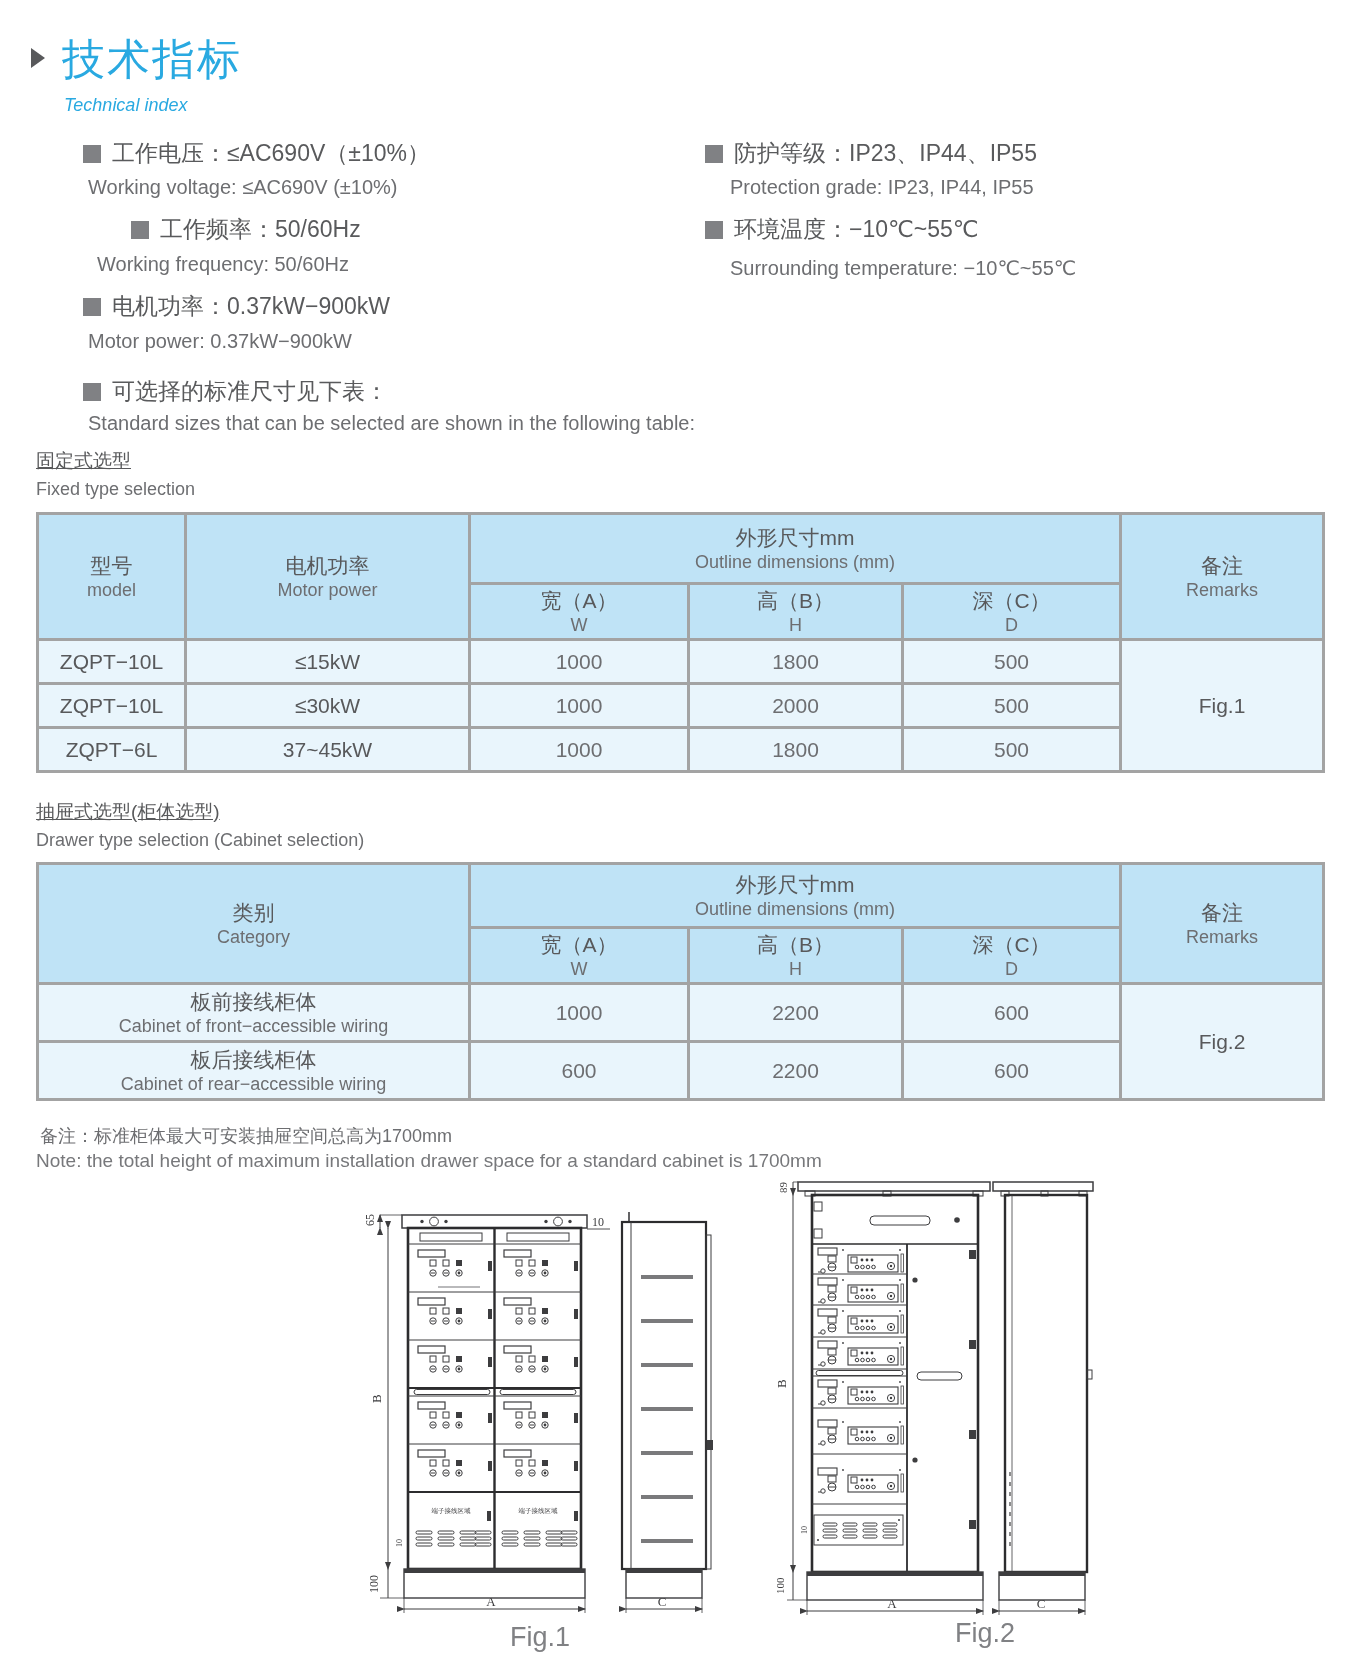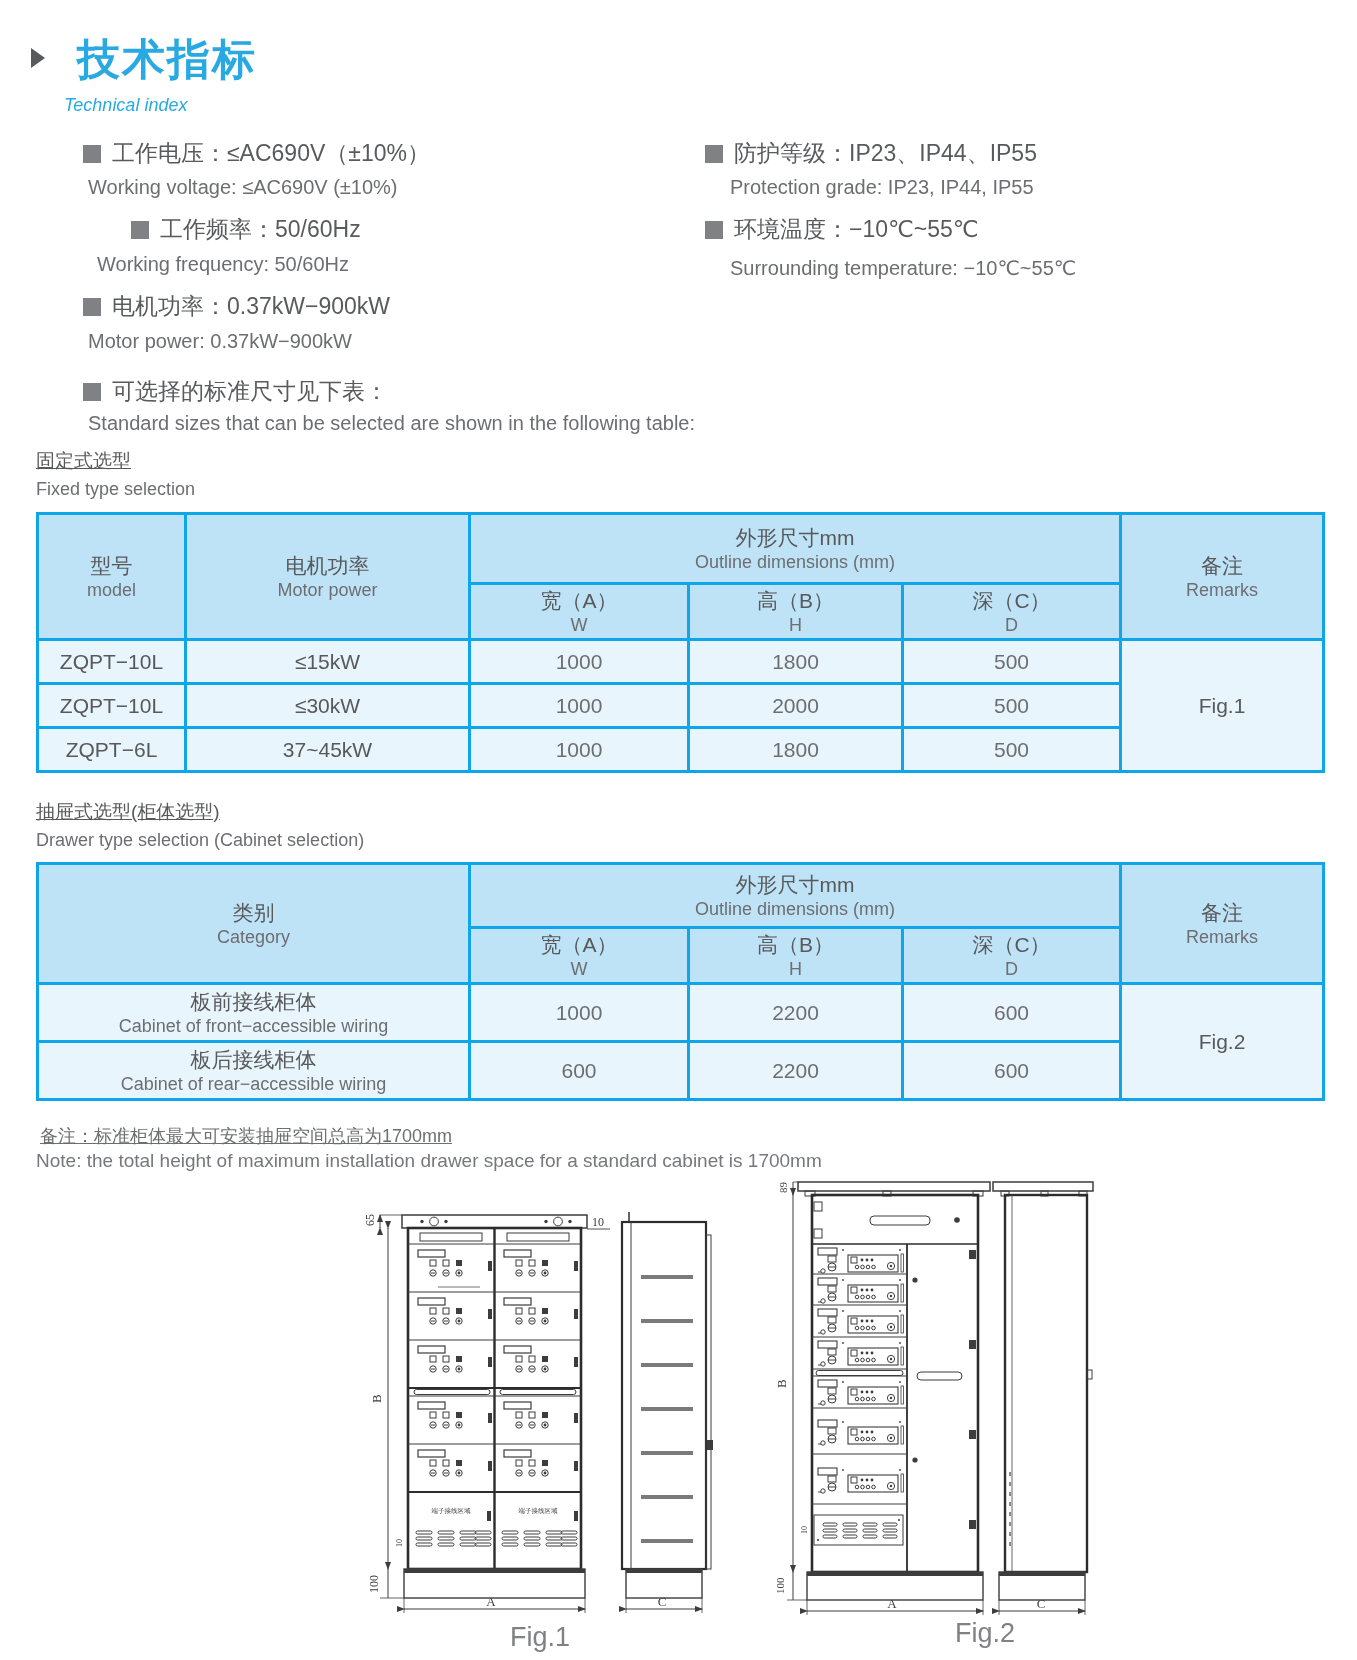--- a/index.html
+++ b/index.html
@@ -2,41 +2,41 @@
 <html><head>
 <meta charset="utf-8">
 <style>
   html,body{margin:0;padding:0;background:#ffffff;}
   body{width:1357px;height:1660px;position:relative;overflow:hidden;
        font-family:"Liberation Sans","DejaVu Sans",sans-serif;color:#58595b;}
   .abs{position:absolute;}
   
   .title-arrow{width:0;height:0;border-left:14px solid #58595b;
        border-top:10px solid transparent;border-bottom:10px solid transparent;}
-  .title-zh{font-size:43px;color:#29a9e1;letter-spacing:2px;font-weight:700;line-height:1;margin-left:15px;}
+  .title-zh{font-size:43px;color:#29a9e1;letter-spacing:2px;font-weight:400;line-height:1;}
   .title-en{font-size:18px;color:#29a9e1;line-height:1;font-style:italic;}
   
   .spec-line{display:flex;align-items:center;justify-content:flex-end;}
   .sq{width:18px;height:18px;background:#808184;flex:0 0 18px;margin-right:11px;}
   .spec-zh{font-size:23px;color:#595a5c;white-space:nowrap;}
   .spec-en{font-size:20px;color:#6d6e71;white-space:nowrap;}
   
   .sec-zh{font-size:19px;color:#58595b;text-decoration:underline;}
   .sec-en{font-size:18px;color:#6d6e71;}
   
   table.spec{border-collapse:collapse;table-layout:fixed;width:1286px;}
-  table.spec td{border:3px solid #0ea5e9;text-align:center;vertical-align:middle;padding:0;}
+  table.spec td{border:3px solid #a3a3a3;text-align:center;vertical-align:middle;padding:0;}
   td.hd{background:#bfe3f6;}
   td.bd{background:#e9f5fc;}
   .c-zh{font-size:21px;color:#58595b;line-height:27px;}
   .c-en{font-size:18px;color:#6d6e71;line-height:23px;}
   .c-val{font-size:21px;color:#6d6e71;}
   .c-model{font-size:21px;color:#58595b;}
   
-  .note-zh{font-size:18px;color:#6d6e71;text-decoration:underline;}
+  .note-zh{font-size:18px;color:#6d6e71;}
   .note-en{font-size:19px;color:#77787b;}
   
   svg text{font-family:"Liberation Serif","DejaVu Serif",serif;fill:#3d3d3f;}
   .fig-caption{font-size:27px;color:#808184;text-align:center;}
 </style>
 </head>
 <body>
 
 <div class="abs title-arrow" style="left:31px;top:48px;"></div>
 <div class="abs title-zh" style="left:62px;top:38px;">技术指标</div>

